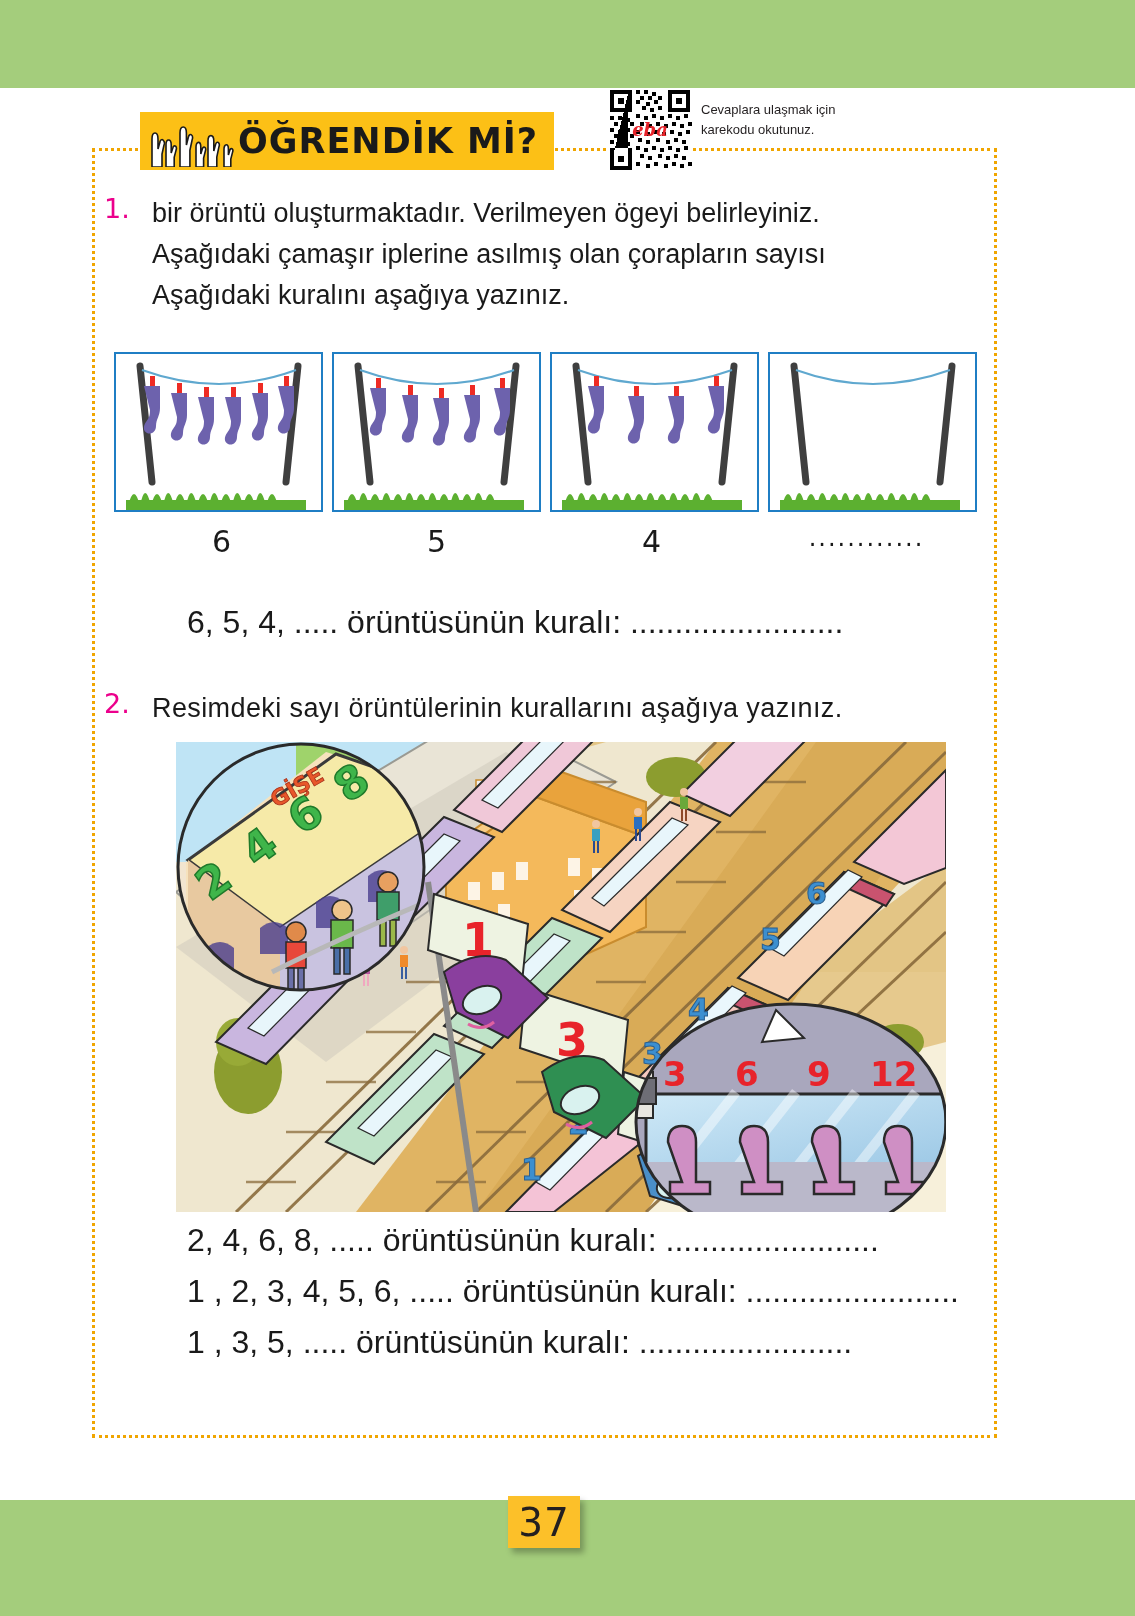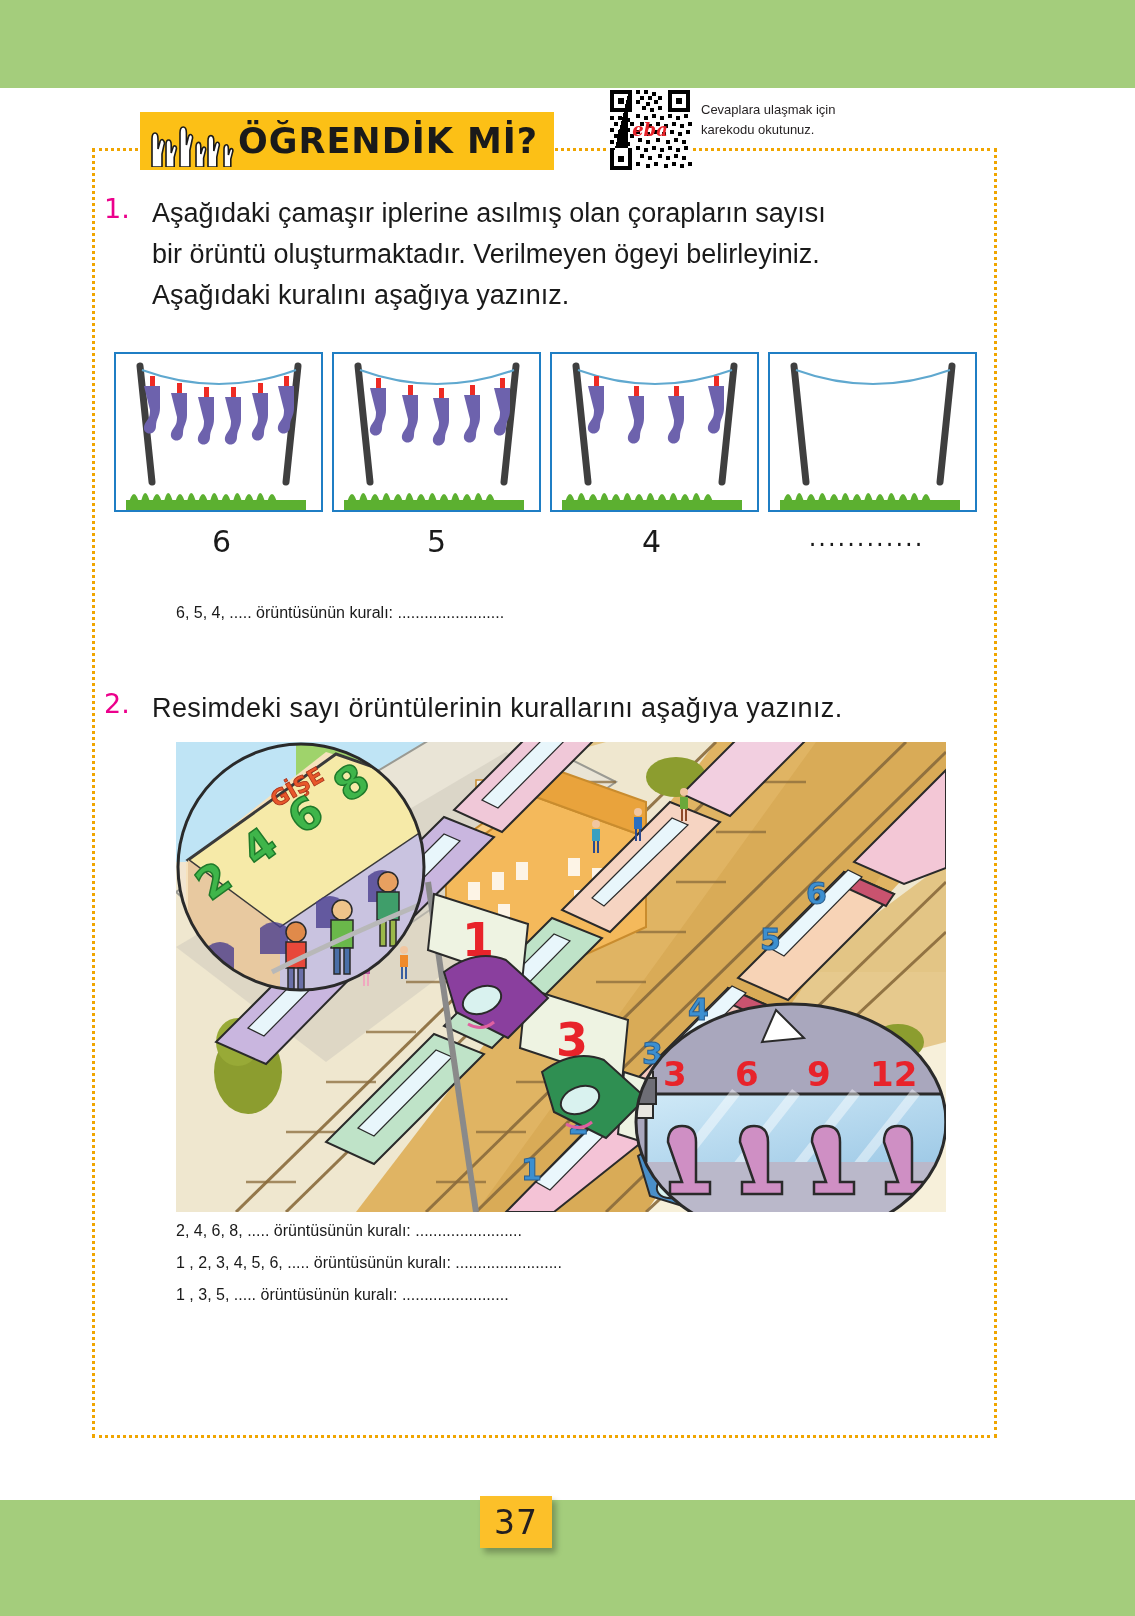--- a/index.html
+++ b/index.html
@@ -14,25 +14,25 @@
   
   .band-top {
     position: absolute; left: 0; top: 0; width: 1135px; height: 88px;
     background: #a4cd7c;
   }
   .band-bottom {
     position: absolute; left: 0; bottom: 0; width: 1135px; height: 116px;
     background: #a4cd7c;
   }
   .page-num {
-    position: absolute; left: 480px; bottom: 68px;
+    position: absolute; left: 508px; bottom: 68px;
     width: 72px; height: 52px; background: #fcc029;
     box-shadow: 4px 5px 6px rgba(0,0,0,.28);
     display: flex; align-items: center; justify-content: center;
-    font-size: 33px; color: #231f20; font-family: "DejaVu Sans", sans-serif;
+    font-size: 39px; color: #231f20; font-family: "DejaVu Sans", sans-serif;
     letter-spacing: 1px;
   }
 
   
   .frame {
     position: absolute; left: 92px; top: 148px;
     width: 905px; height: 1290px;
     border: 3px dotted #f0a500;
   }
 
@@ -76,21 +76,21 @@
   }
   .cl-box svg { position: absolute; left: 0; top: 0; }
 
   .counts { position: absolute; left: 114px; top: 524px; width: 860px; display: flex; }
   .counts > div {
     width: 218px; text-align: center; font-size: 30px; color: #1a1a1a;
     font-family: "DejaVu Sans", sans-serif;
   }
   .counts > div.dots { font-size: 24px; letter-spacing: 2px; }
 
-  .rule-line { font-size: 16px; color: #1a1a1a; white-space: nowrap; }
+  .rule-line { font-size: 32px; color: #1a1a1a; white-space: nowrap; margin-left: 11px; }
   #rule1 { position: absolute; left: 176px; top: 604px; }
 
   
   .scene { position: absolute; left: 176px; top: 742px; width: 770px; height: 470px; overflow: hidden; }
   .scene svg { display: block; }
 
   
   .answers { position: absolute; left: 176px; top: 1222px; }
   .answers .rule-line { margin-bottom: 14px; }
 </style>
@@ -212,22 +212,22 @@
     </div>
     <div class="qr-caption">
       <div>Cevaplara ulaşmak için</div>
       <div>karekodu okutunuz.</div>
     </div>
   </div>
 
   <div class="q" id="q1">
     <span class="q-num">1.</span>
     <span class="q-body">
+      <span class="ln">bir örüntü oluşturmaktadır. Verilmeyen ögeyi belirleyiniz.</span>
       <span class="ln">Aşağıdaki çamaşır iplerine asılmış olan çorapların sayısı</span>
-      <span class="ln">bir örüntü oluşturmaktadır. Verilmeyen ögeyi belirleyiniz.</span>
       <span class="ln">Aşağıdaki kuralını aşağıya yazınız.</span>
     </span>
   </div>
 
   <div class="lines-row">
 
     <div class="cl-box">
       <svg width="205" height="156" viewBox="0 0 205 156">
         <path d="M24 12 L36 128" stroke="#3f3f3f" stroke-width="7" stroke-linecap="round"></path>
         <path d="M182 12 L170 128" stroke="#3f3f3f" stroke-width="7" stroke-linecap="round"></path>

